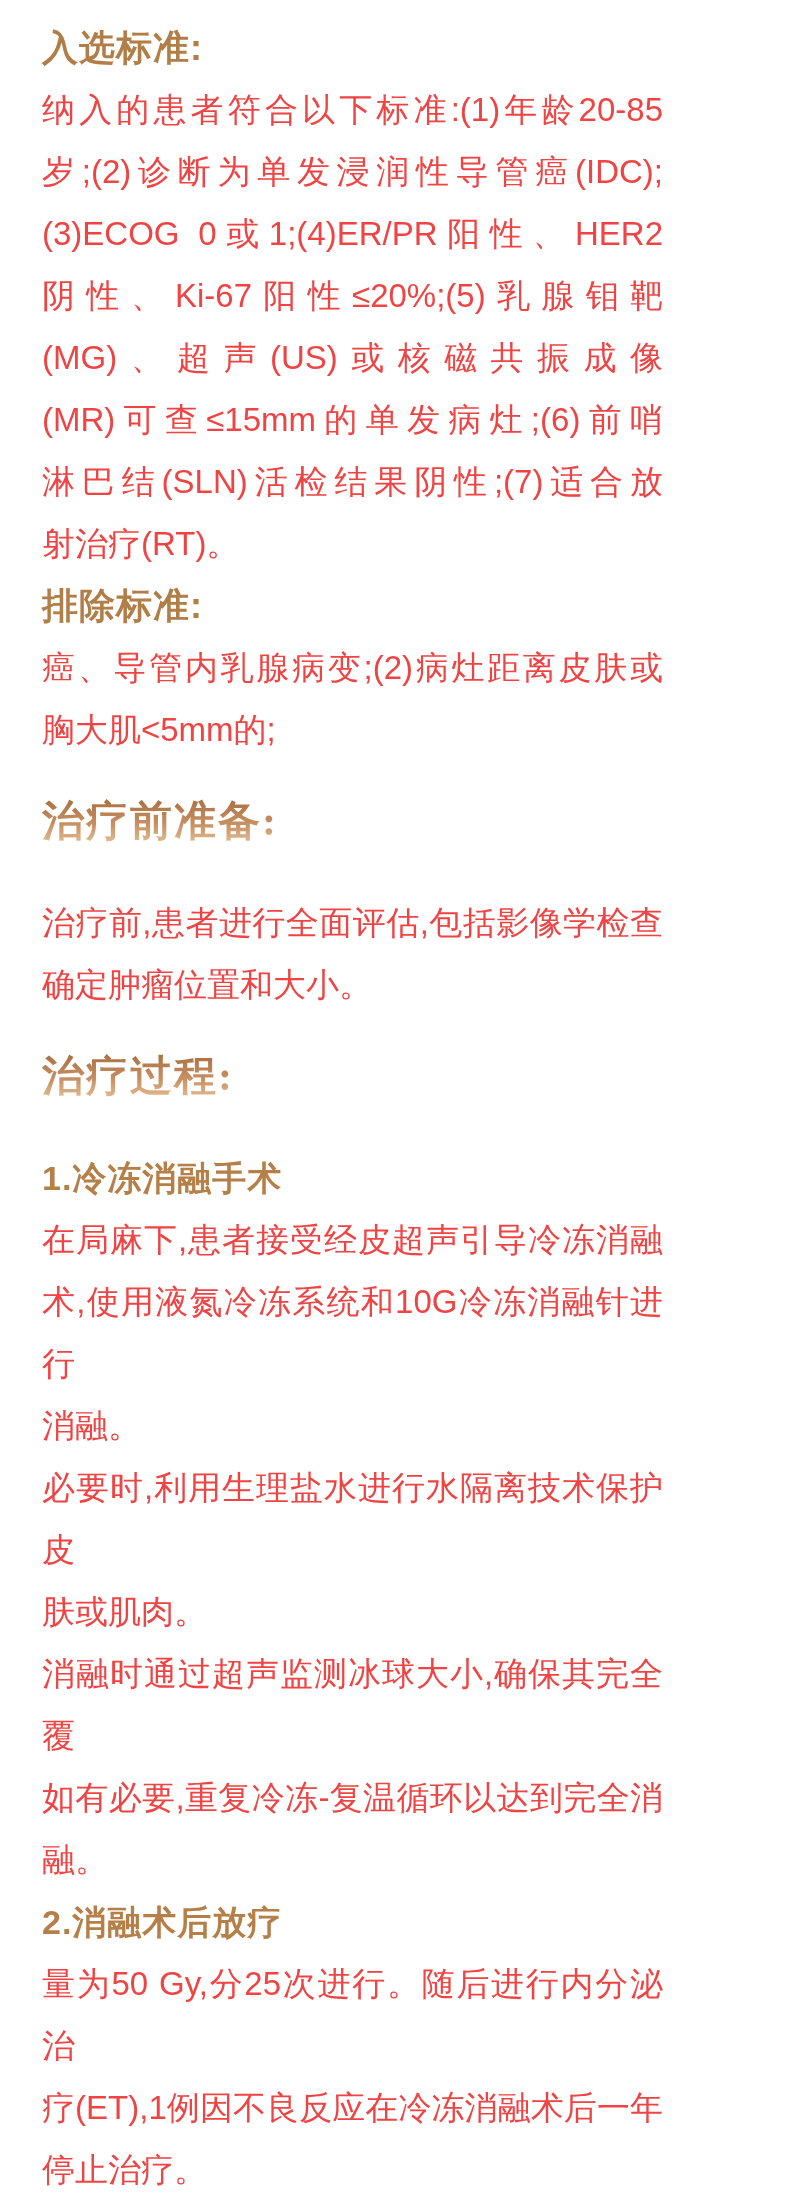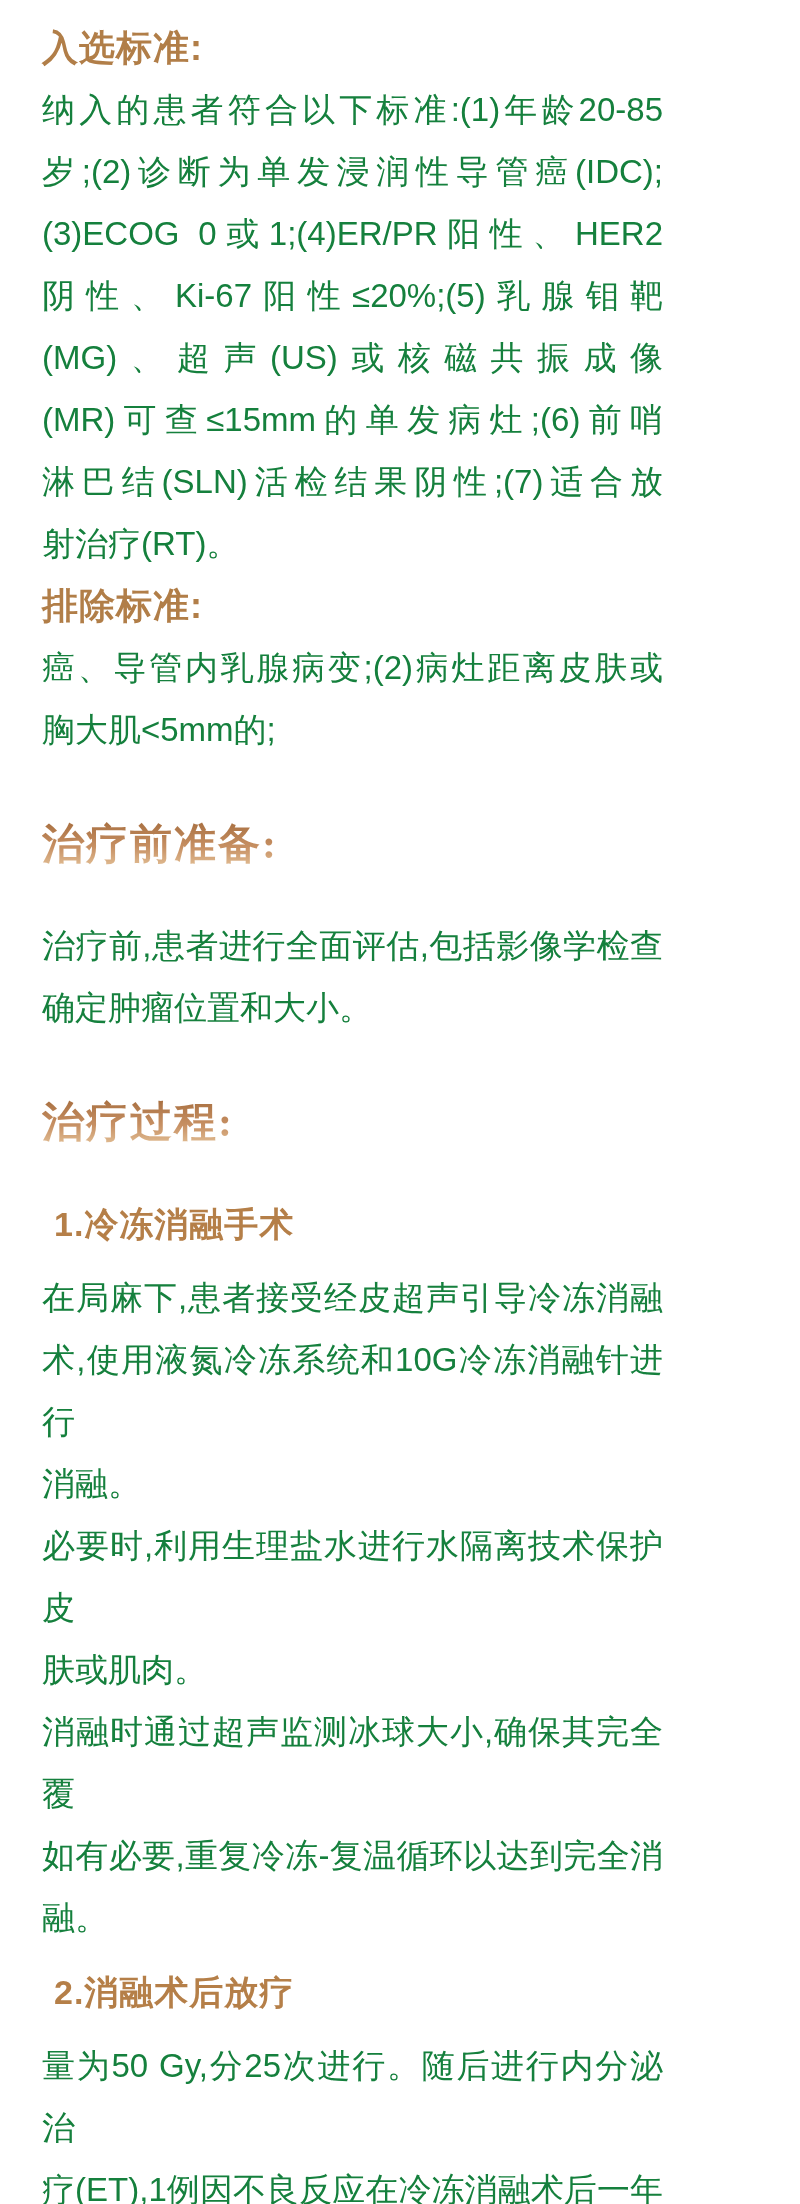--- a/index.html
+++ b/index.html
@@ -20,49 +20,49 @@
     padding: 17px 58px 19px 42px;
     background: #ffffff;
   }
   
   .para {
     margin: 0;
   }
   .line {
     font-size: 33px;
     line-height: 62px;
-    color: #15803d;
+    color: #ef4444;
     text-align: justify;
     text-align-last: justify;
     white-space: normal;
     font-weight: 400;
   }
   .line.last {
     text-align-last: left;
   }
   
   .h-small {
     margin: 0;
     font-size: 36px;
     line-height: 62px;
     font-weight: 700;
     color: #b17e48;
     letter-spacing: 1px;
   }
   .h-sub {
-    margin: 12px;
+    margin: 0;
     font-size: 34px;
     line-height: 62px;
     font-weight: 700;
     color: #b57f48;
     letter-spacing: 1px;
   }
   
   .h-big {
-    margin: 52px 0 40px 0;
+    margin: 29px 0 40px 0;
     font-family: "Liberation Serif", "DejaVu Serif", serif;
     font-size: 42px;
     line-height: 62px;
     font-weight: 700;
     letter-spacing: 2px;
     background: linear-gradient(180deg, #a2693a 5%, #c79063 55%, #ecd0a8 100%);
     -webkit-background-clip: text;
     background-clip: text;
     color: transparent;
     width: -moz-fit-content;

